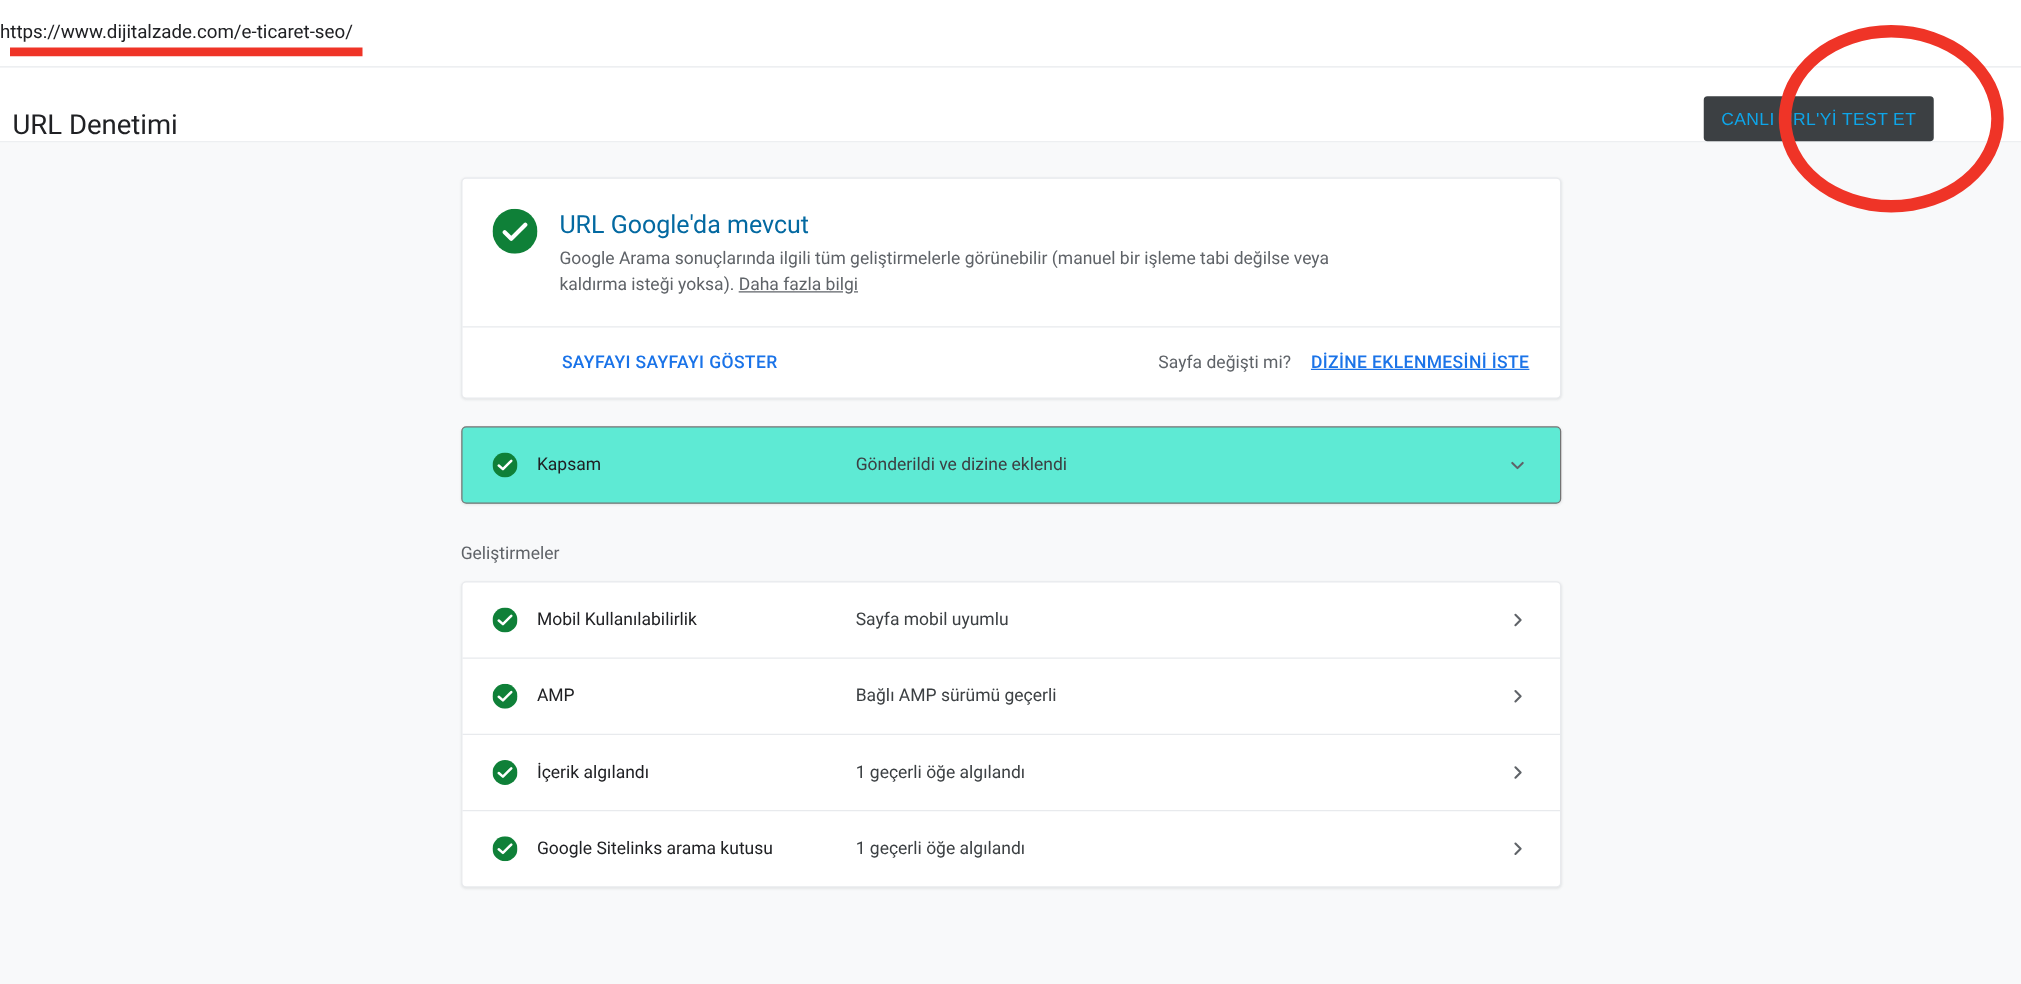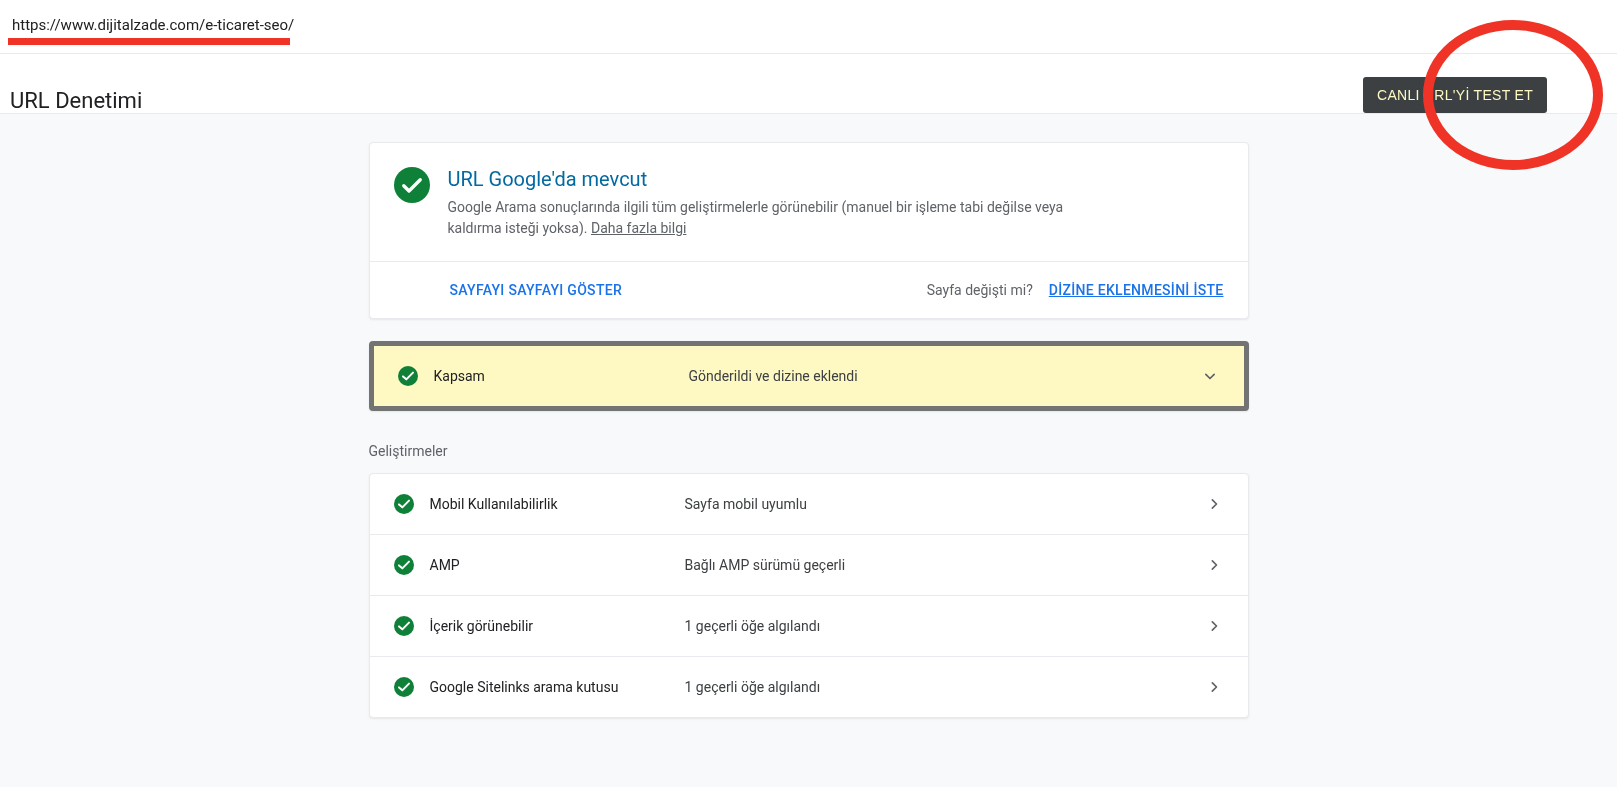--- a/index.html
+++ b/index.html
@@ -11,21 +11,21 @@
   }
   .topbar {
     height: 54px;
     border-bottom: 1px solid #e8eaed;
     position: relative;
     background: #fff;
   }
   .url-text {
     position: absolute;
     top: 16px;
-    left: 12px;
+    left: 0;
     font-size: 15px;
     color: #202124;
   }
   .url-redline {
     position: absolute;
     top: 38px;
     left: 8px;
     width: 282px;
     height: 7px;
     background: #ef3427;
@@ -40,21 +40,21 @@
     background: #fff;
     gap: 12px;
   }
   .page-title {
     font-size: 22px;
     font-weight: 400;
     color: #202124;
   }
   .test-btn {
     background: #3c4043;
-    color: #fef9c3;
+    color: #0ea5e9;
     border: none;
     padding: 10px 14px;
     font-size: 14px;
     font-weight: 500;
     letter-spacing: 0.3px;
     border-radius: 3px;
     cursor: pointer;
     margin-right: 60px;
   }
   .red-circle {
@@ -134,22 +134,22 @@
     font-size: 14px;
     font-weight: 500;
     letter-spacing: 0.3px;
     color: #1a73e8;
     cursor: pointer;
     text-decoration: underline;
   }
   .coverage-card {
     width: 880px;
     margin: 22px auto 0 auto;
-    background: #fef9c3;
-    border: 5px solid #737373;
+    background: #5eead4;
+    border: 1px solid #737373;
     border-radius: 4px;
     box-shadow: 0 1px 2px rgba(60,64,67,.1);
   }
   .row {
     display: flex;
     align-items: center;
     padding: 20px 24px;
   }
   .row + .row {
     border-top: 1px solid #e8eaed;
@@ -267,21 +267,21 @@
       <div class="row-value">Bağlı AMP sürümü geçerli</div>
       <svg class="chevron" viewBox="0 0 24 24">
           <path d="M10 7l5 5-5 5" stroke="#5f6368" stroke-width="2" fill="none" stroke-linecap="round" stroke-linejoin="round"></path>
         </svg>
     </div>
     <div class="row">
       <svg class="small-check" viewBox="0 0 24 24">
         <circle cx="12" cy="12" r="12" fill="#0f8038"></circle>
         <path d="M6 12.5 L10 16 L18 8" stroke="#fff" stroke-width="2.4" fill="none" stroke-linecap="round" stroke-linejoin="round"></path>
       </svg>
-      <div class="row-label">İçerik görünebilir</div>
+      <div class="row-label">İçerik algılandı</div>
       <div class="row-value">1 geçerli öğe algılandı</div>
       <svg class="chevron" viewBox="0 0 24 24">
           <path d="M10 7l5 5-5 5" stroke="#5f6368" stroke-width="2" fill="none" stroke-linecap="round" stroke-linejoin="round"></path>
         </svg>
     </div>
     <div class="row">
       <svg class="small-check" viewBox="0 0 24 24">
         <circle cx="12" cy="12" r="12" fill="#0f8038"></circle>
         <path d="M6 12.5 L10 16 L18 8" stroke="#fff" stroke-width="2.4" fill="none" stroke-linecap="round" stroke-linejoin="round"></path>
       </svg>

